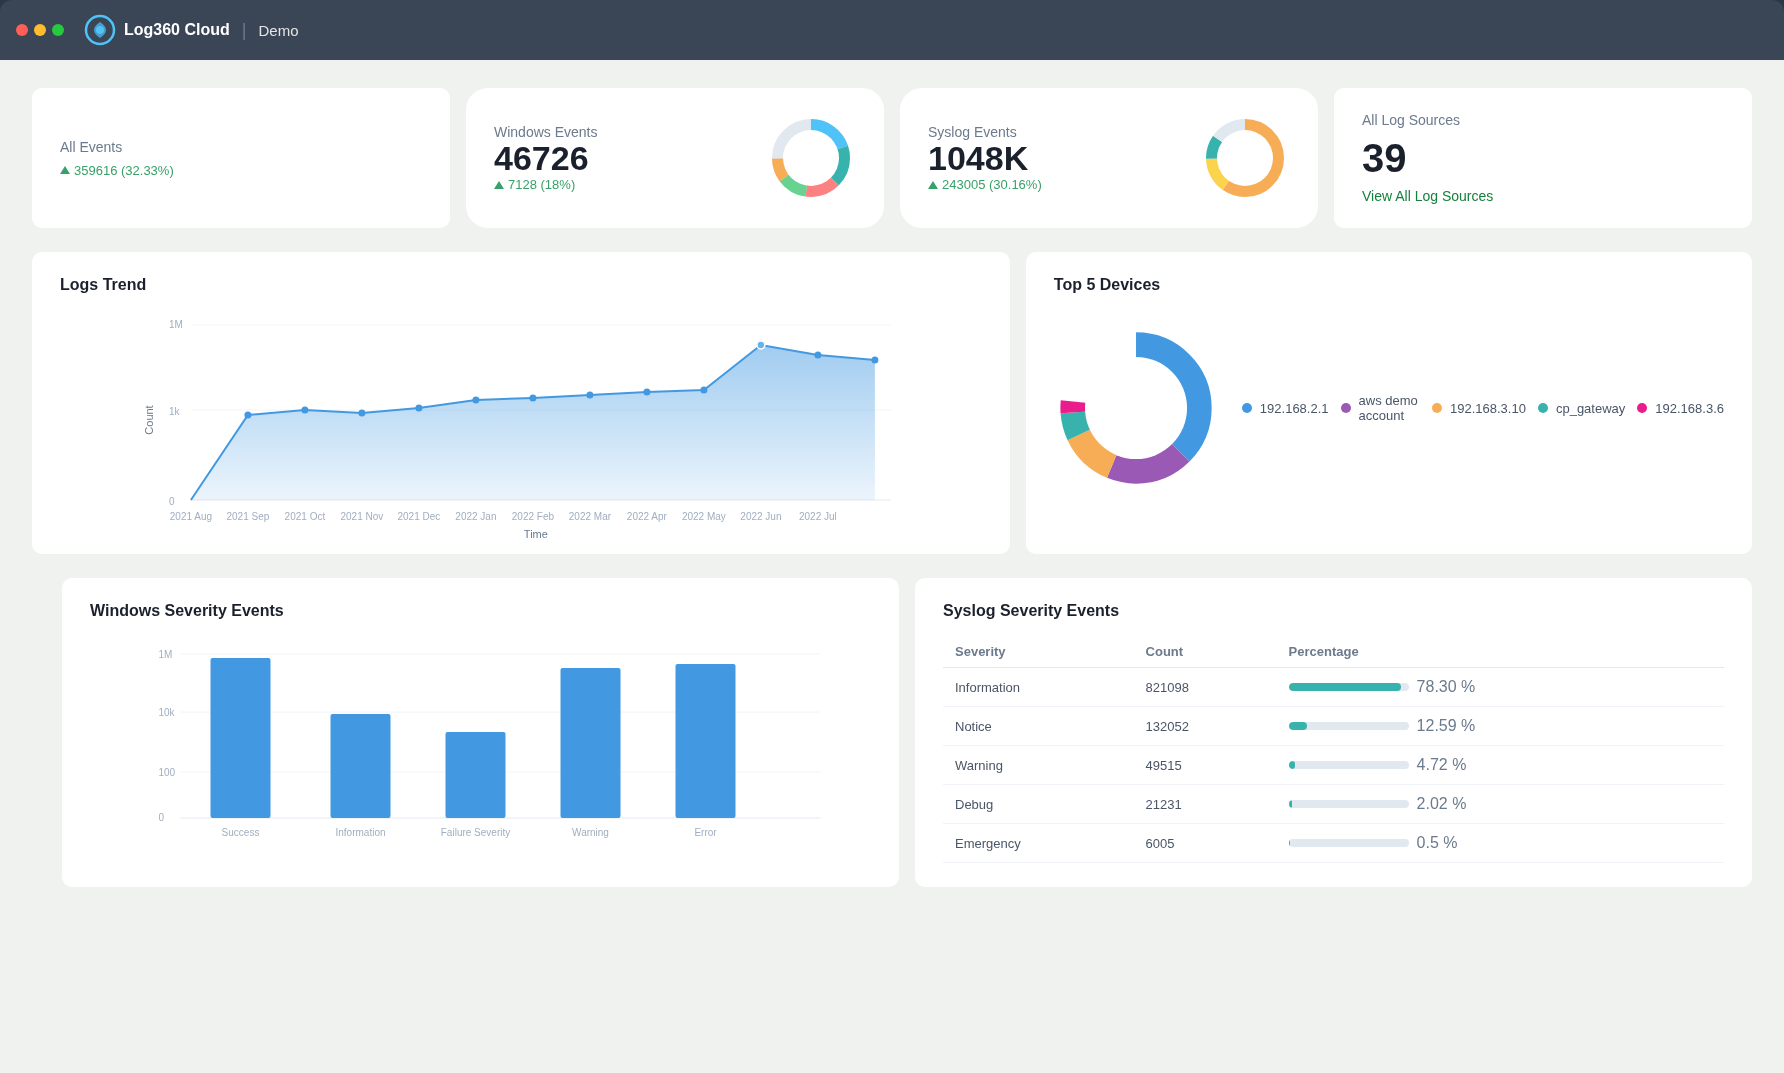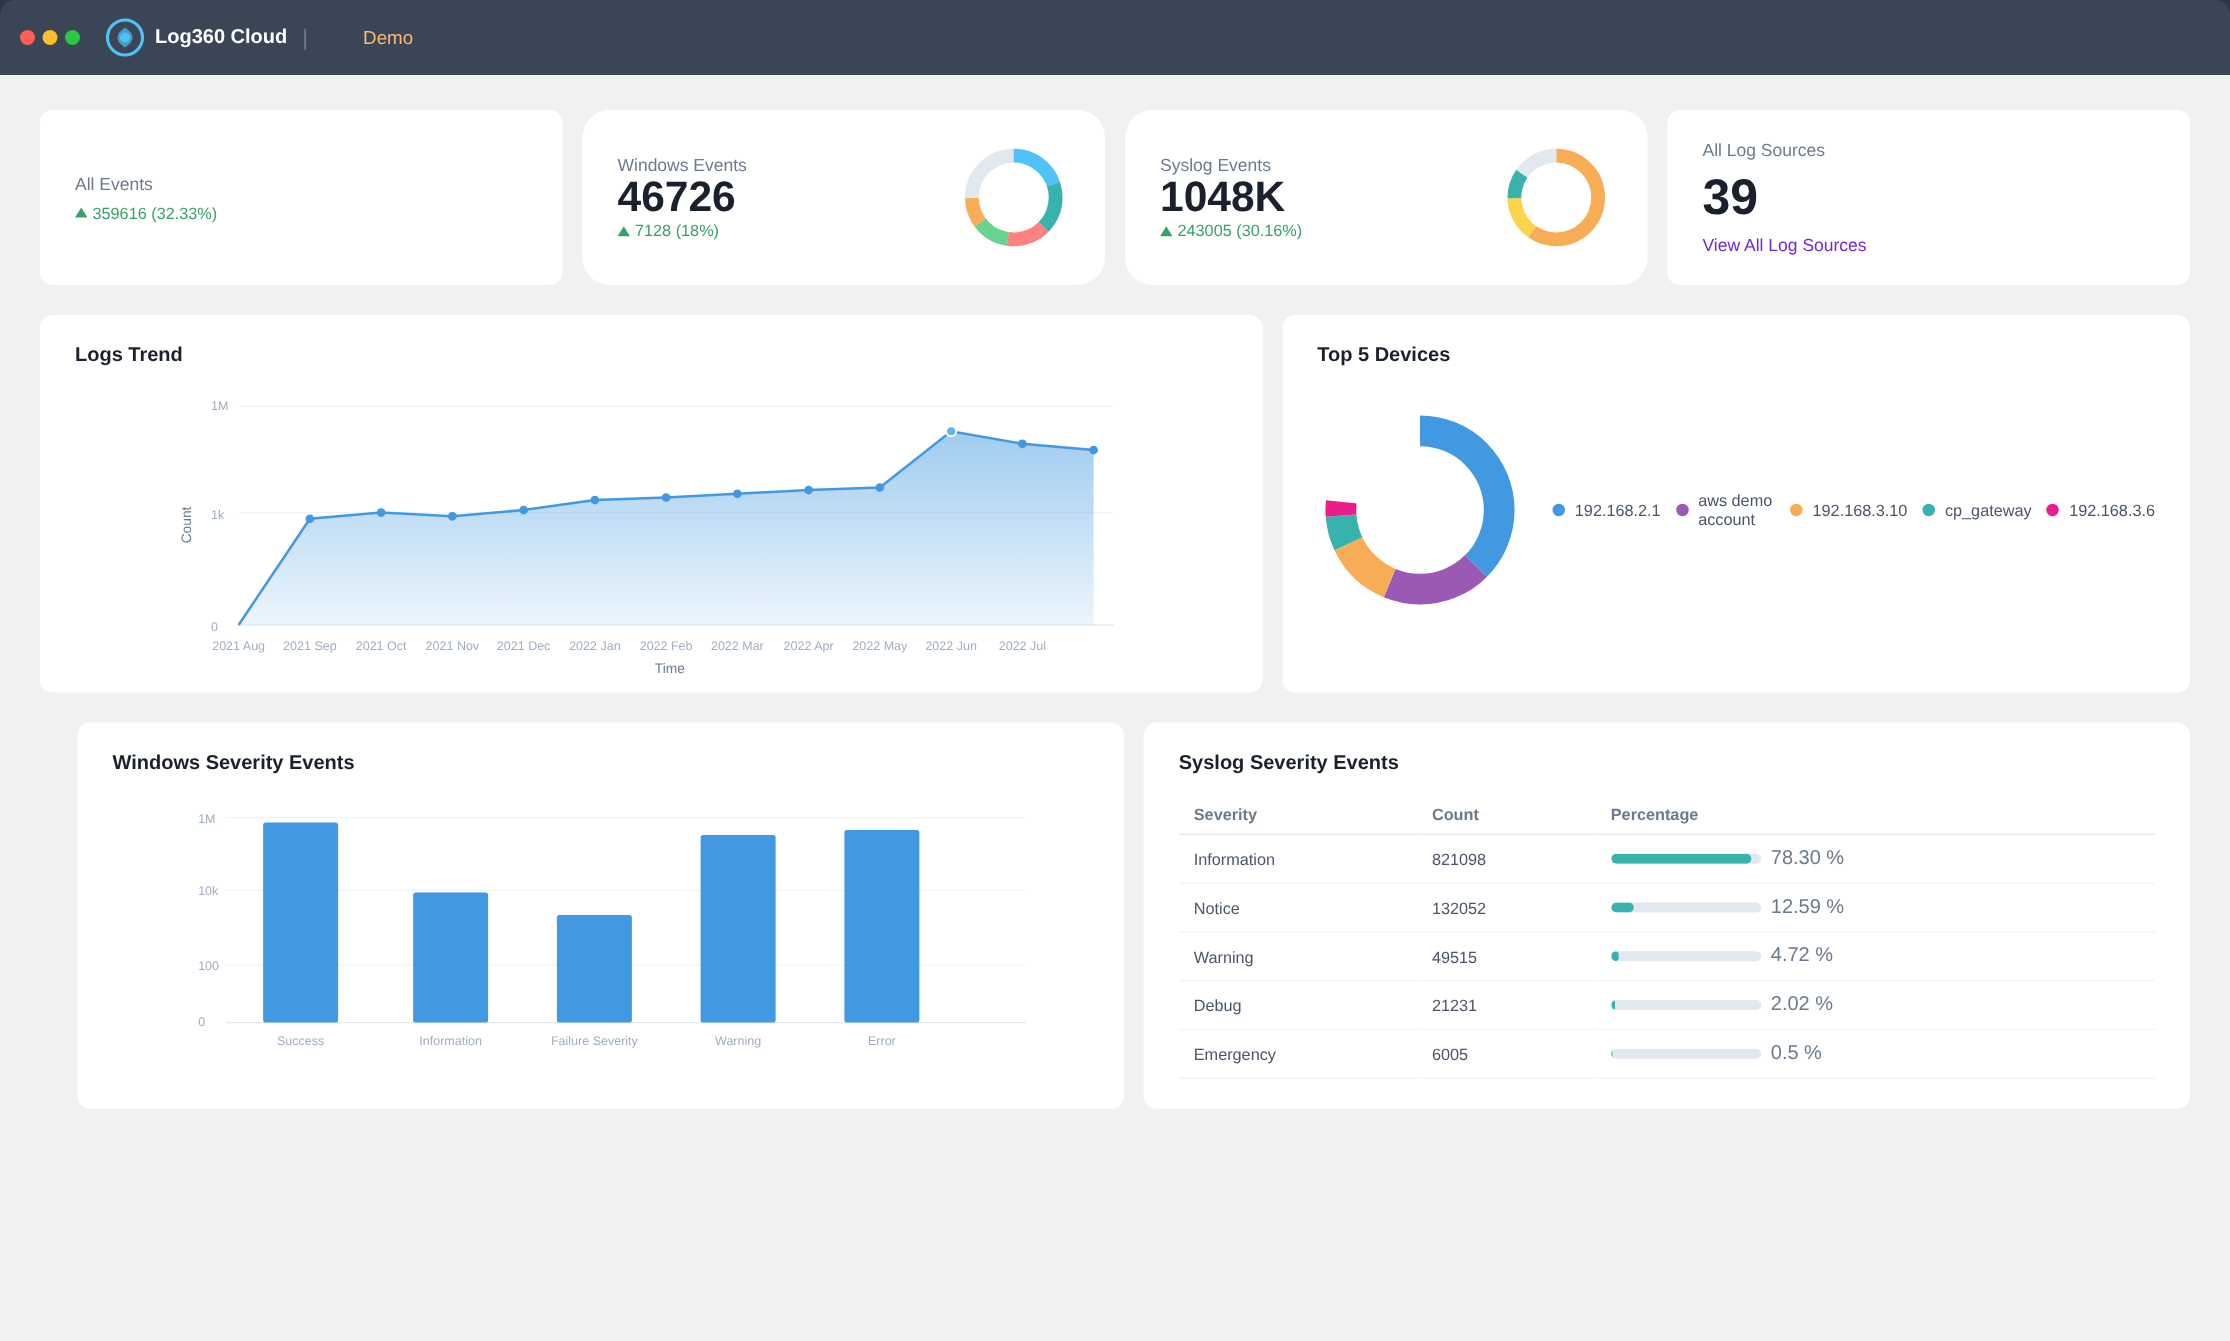--- a/index.html
+++ b/index.html
@@ -45,24 +45,23 @@
       width: 32px;
       height: 32px;
     }
     .brand-divider {
       color: #6b7a8d;
       font-weight: 300;
       font-size: 18px;
       margin: 0 4px;
     }
     .brand-demo {
-      color: #fdba74;
+      color: #e5e5e5;
       font-weight: 400;
       font-size: 15px;
-      margin-left: 32px;
     }
     .main-content {
       background: #f0f2f0;
       padding: 28px 32px;
       min-height: calc(1073px - 48px);
     }
     
     .stat-cards {
       display: grid;
       grid-template-columns: 1fr 1fr 1fr 1fr;
@@ -106,21 +105,21 @@
     .stat-change .arrow-up {
       width: 0;
       height: 0;
       border-left: 5px solid transparent;
       border-right: 5px solid transparent;
       border-bottom: 8px solid #38a169;
       display: inline-block;
     }
     .stat-link {
       font-size: 14px;
-      color: #6d28d9;
+      color: #15803d;
       cursor: pointer;
       text-decoration: none;
     }
     
     .charts-row {
       display: grid;
       grid-template-columns: 1.2fr 0.8fr;
       gap: 16px;
       margin-bottom: 24px;
     }

